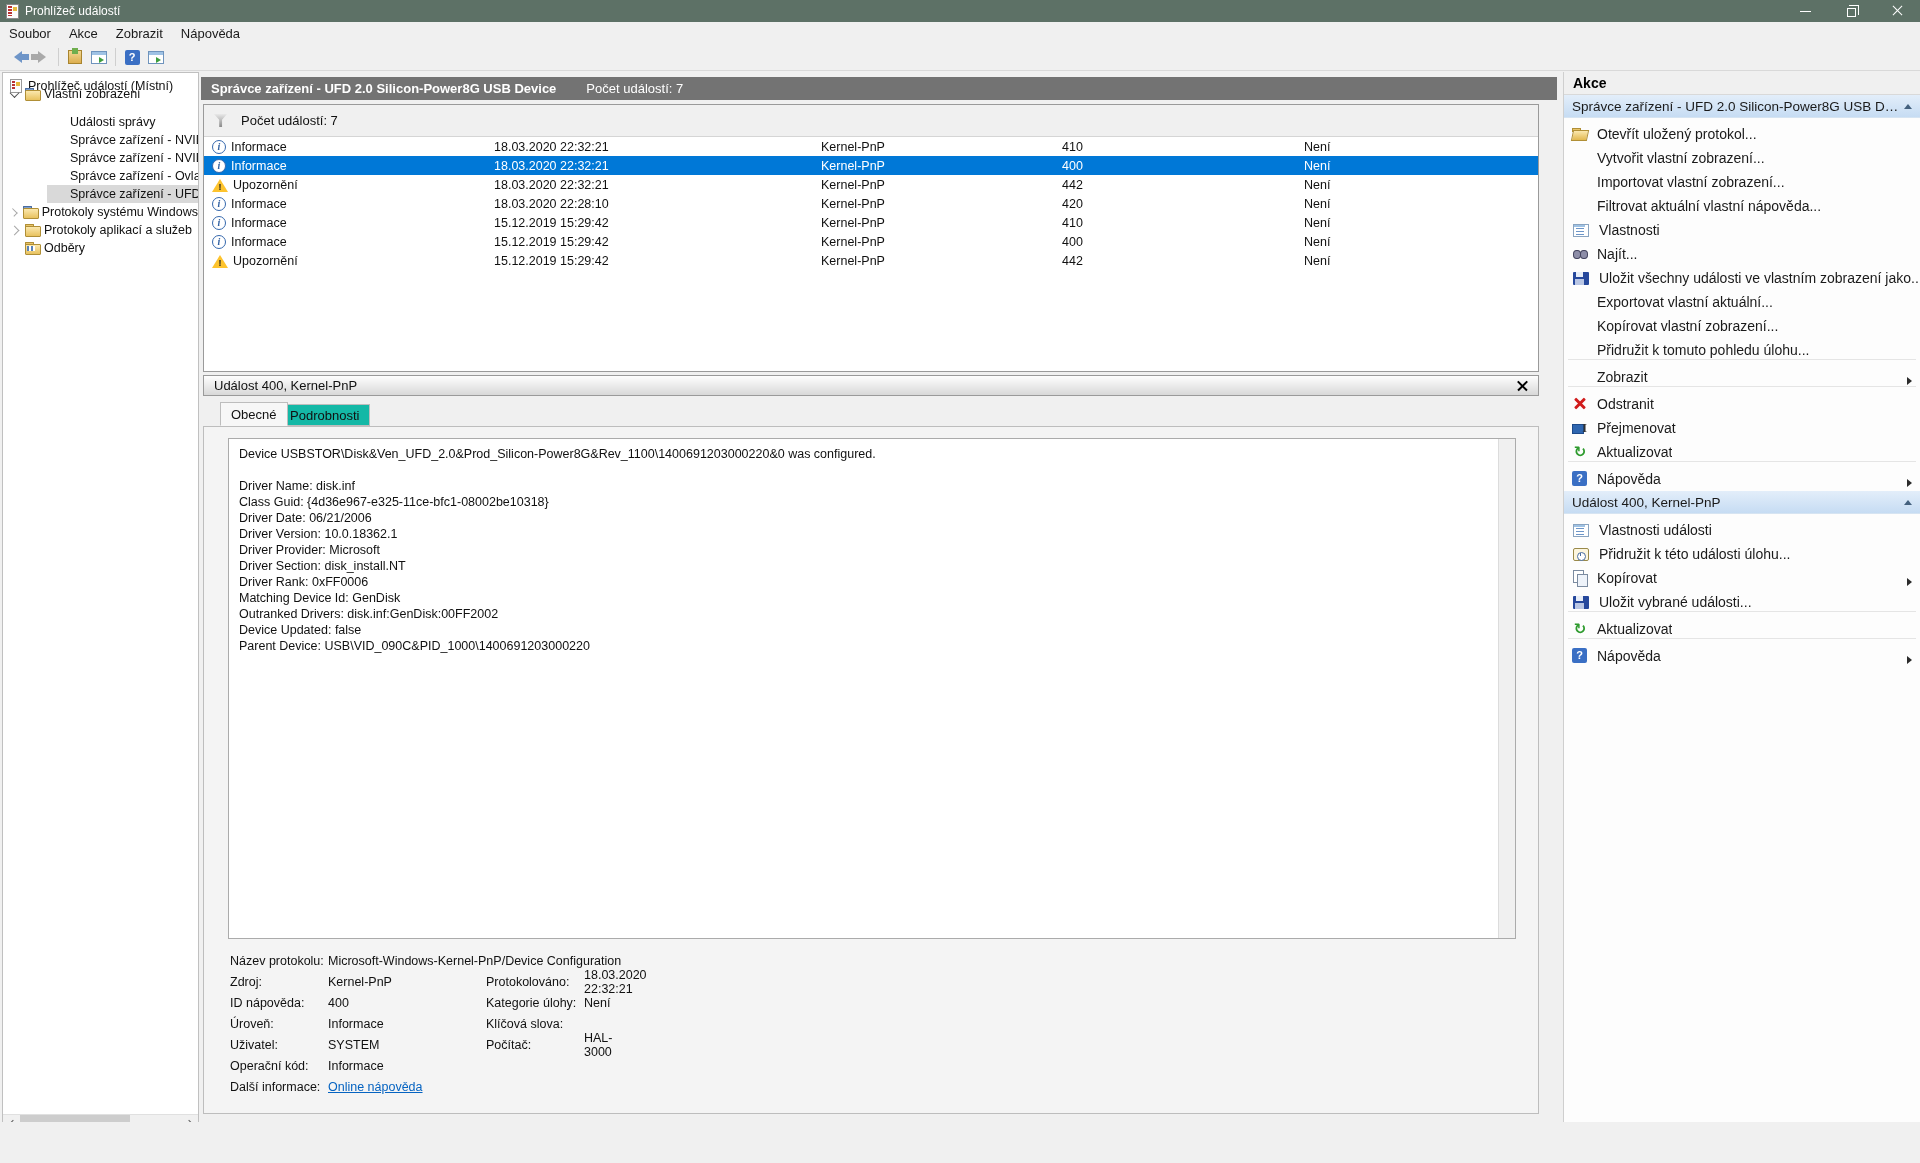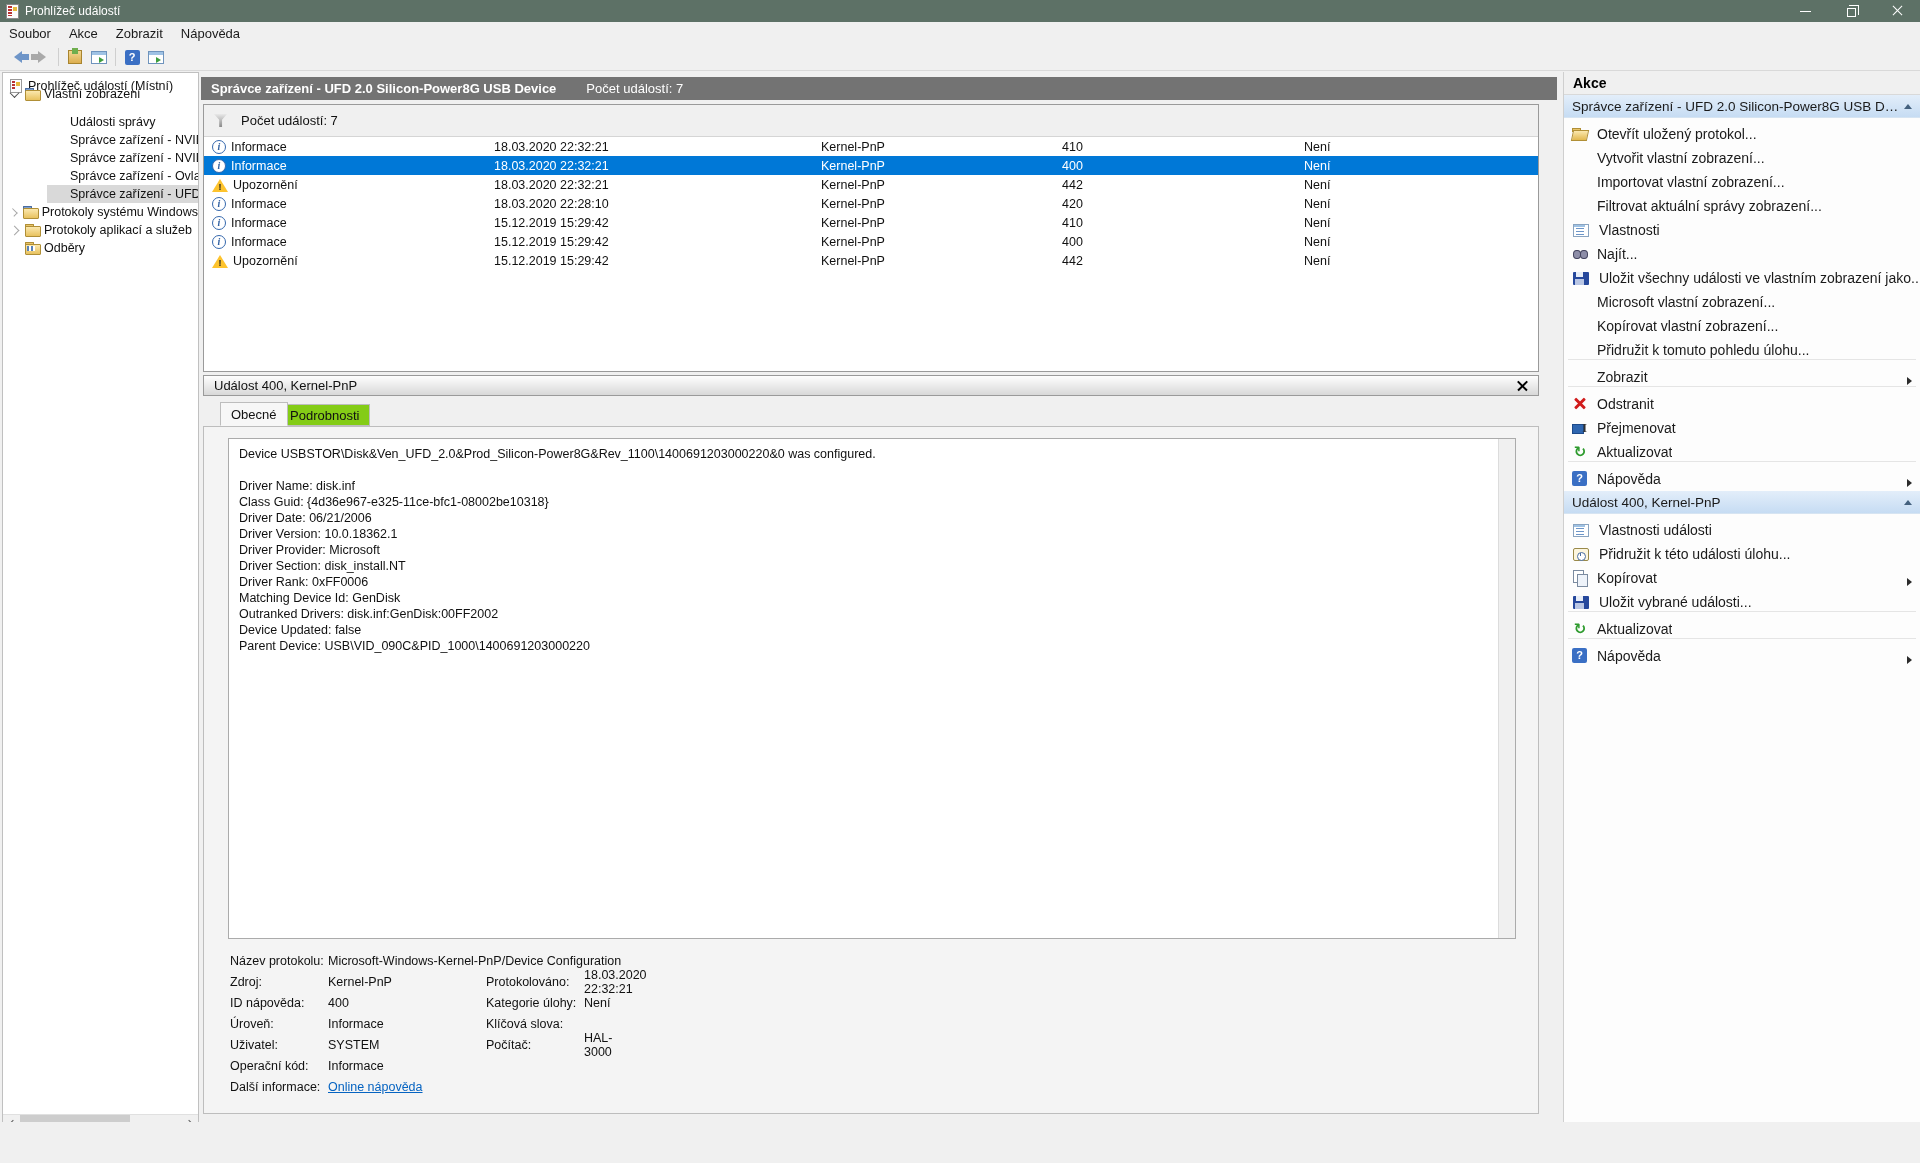--- a/index.html
+++ b/index.html
@@ -87,21 +87,21 @@
 .ic-warn::before{content:"";position:absolute;left:0;top:1px;width:0;height:0;border-left:8px solid transparent;border-right:8px solid transparent;border-bottom:13px solid #fdc32d}
 .ic-warn::after{content:"!";position:absolute;left:6.5px;top:4px;font:bold 9px "Liberation Sans",sans-serif;color:#222}
 
 
 .dhead{position:absolute;left:2px;top:303px;width:1336px;height:21px;background:linear-gradient(#fefefe,#d8d8d8);border:1px solid #9a9a9a;display:flex;align-items:center;font-size:13px;color:#111}
 .dhead .dt{margin-left:10px}
 .dclose{margin-left:auto;margin-right:10px;position:relative;width:11px;height:11px}
 .dclose::before,.dclose::after{content:"";position:absolute;left:-1px;top:5px;width:13px;height:1.6px;background:#000}
 .dclose::before{transform:rotate(45deg)}.dclose::after{transform:rotate(-45deg)}
 .tabs{position:absolute;left:2px;top:332px;width:1336px;height:22px}
-.tab{position:absolute;bottom:0;height:22px;padding:0 10px;font-size:13px;line-height:22px;color:#111;background:#84cc16;border:1px solid #bdbdbd}
+.tab{position:absolute;bottom:0;height:22px;padding:0 10px;font-size:13px;line-height:22px;color:#111;background:#14b8a6;border:1px solid #bdbdbd}
 .tab.active{background:#f7f7f7;border-bottom:1px solid #f7f7f7;z-index:3;height:24px;line-height:24px}
 .tab1{left:17px}.tab2{left:76px}
 .tabpage{position:absolute;left:2px;top:354px;width:1336px;height:688px;background:#f4f4f4;border:1px solid #bdbdbd}
 .msgbox{position:absolute;left:24px;top:11px;width:1288px;height:501px;background:#fff;border:1px solid #ababab;font-size:12.5px;line-height:16px;color:#111;padding:7px 10px;white-space:pre-wrap;overflow:hidden}
 .msg-scroll{position:absolute;left:1294px;top:12px;width:17px;height:499px;background:#f0f0f0;border-left:1px solid #dcdcdc}
 .meta{position:absolute;left:24px;top:524px;width:1288px;font-size:12.5px;color:#111}
 .mrow{position:absolute;left:0;height:20px;display:flex;align-items:center}
 .ml{position:absolute;left:2px;width:96px}
 .mv{position:absolute;left:100px;width:180px}
 .ml2{position:absolute;left:258px;width:94px}
@@ -435,37 +435,37 @@
     <div class="aitem">
         <span class="ic16"><span class="ic-funnel"></span></span>
         <span class="al">Vytvořit vlastní zobrazení...</span>
       </div>
     <div class="aitem">
         <span class="noicon"></span>
         <span class="al">Importovat vlastní zobrazení...</span>
       </div>
     <div class="aitem">
         <span class="ic16"><span class="ic-funnel"></span></span>
-        <span class="al">Filtrovat aktuální správy zobrazení...</span>
+        <span class="al">Filtrovat aktuální vlastní nápověda...</span>
       </div>
     <div class="aitem">
         <span class="ic16 ic-props"></span>
         <span class="al">Vlastnosti</span>
       </div>
     <div class="aitem">
         <span class="ic16 ic-find"></span>
         <span class="al">Najít...</span>
       </div>
     <div class="aitem">
         <span class="ic16 ic-save"></span>
         <span class="al">Uložit všechny události ve vlastním zobrazení jako...</span>
       </div>
     <div class="aitem">
         <span class="noicon"></span>
-        <span class="al">Microsoft vlastní zobrazení...</span>
+        <span class="al">Exportovat vlastní aktuální...</span>
       </div>
     <div class="aitem">
         <span class="noicon"></span>
         <span class="al">Kopírovat vlastní zobrazení...</span>
       </div>
     <div class="aitem">
         <span class="noicon"></span>
         <span class="al">Přidružit k tomuto pohledu úlohu...</span>
       </div>
     <div class="asep"></div>

